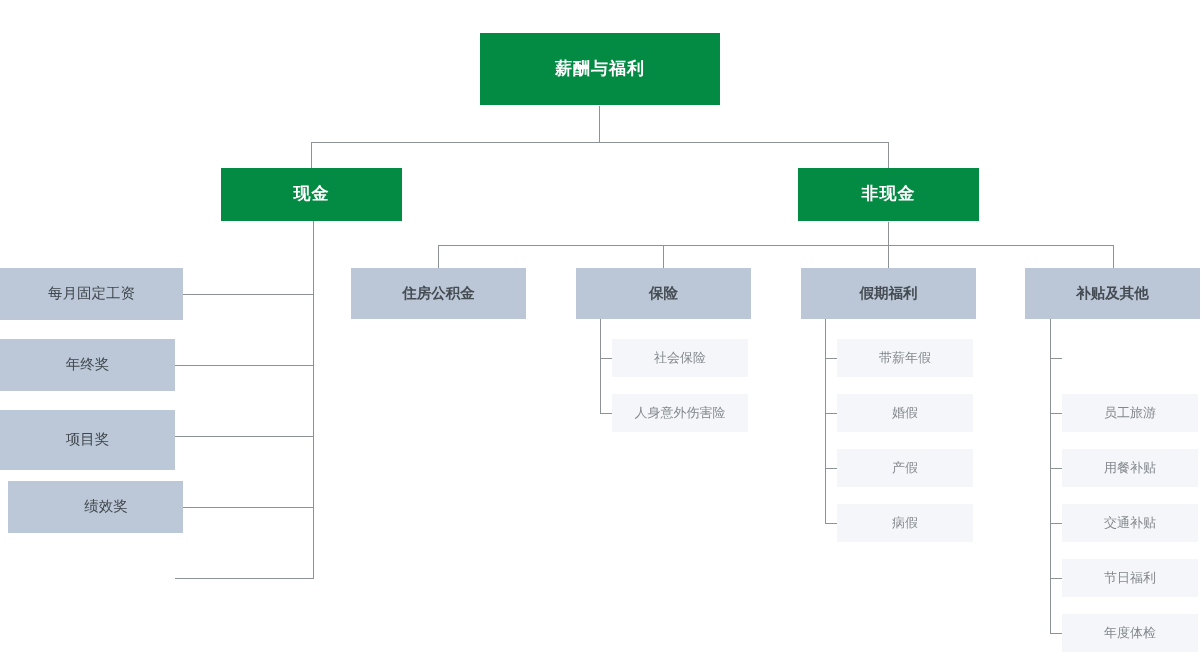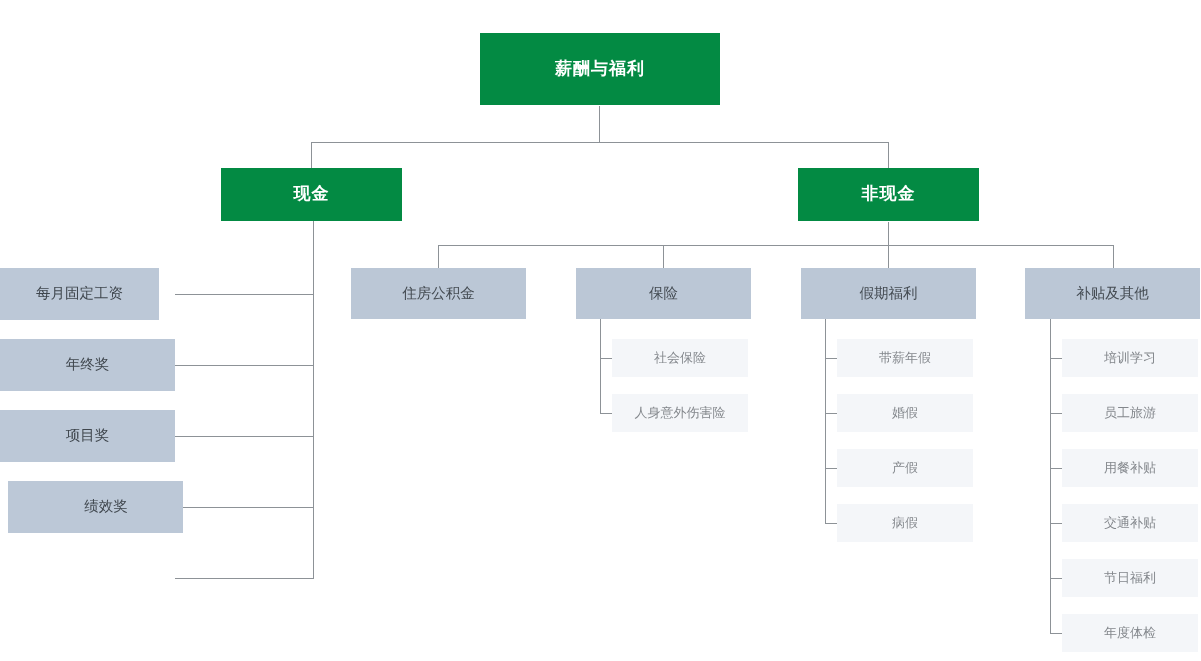--- a/index.html
+++ b/index.html
@@ -46,21 +46,21 @@
     color: #ffffff;
     font-size: 17px;
     font-weight: bold;
     letter-spacing: 1px;
   }
 
   .node.lvl-3 {
     background: #bbc7d6;
     color: #444b52;
     font-size: 14.5px;
-    font-weight: normal;
+    font-weight: bold;
   }
 
   .node.lvl-3-left {
     background: #bcc8d7;
     color: #3f464d;
     font-size: 14.5px;
     font-weight: normal;
   }
 
   .node.lvl-4 {
@@ -126,25 +126,25 @@
   <div class="line h" style="left:1050px; top:523px; width:12px;"></div>
   <div class="line h" style="left:1050px; top:578px; width:12px;"></div>
   <div class="line h" style="left:1050px; top:633px; width:12px;"></div>
 
   <div class="node lvl-root" style="left:480px; top:33px; width:240px; height:72px;">薪酬与福利</div>
 
   <div class="node lvl-2" style="left:221px; top:168px; width:181px; height:53px;">现金</div>
 
   <div class="node lvl-2" style="left:798px; top:168px; width:181px; height:53px;">非现金</div>
 
-  <div class="node lvl-3-left" style="left:0px; top:268px; width:159px; height:52px;">每月固定工资</div>
+  <div class="node lvl-3-left" style="left:0px; top:268px; width:183px; height:52px;">每月固定工资</div>
 
   <div class="node lvl-3-left" style="left:0px; top:339px; width:175px; height:52px;">年终奖</div>
 
-  <div class="node lvl-3-left" style="left:0px; top:410px; width:175px; height:52px;">项目奖</div>
+  <div class="node lvl-3-left" style="left:0px; top:410px; width:175px; height:60px;">项目奖</div>
 
   <div class="node lvl-3-left" style="left:8px; top:481px; width:175px; height:52px;padding-left:21px;">绩效奖</div>
 
 
   <div class="node lvl-3" style="left:351px; top:268px; width:175px; height:51px;">住房公积金</div>
 
   <div class="node lvl-3" style="left:576px; top:268px; width:175px; height:51px;">保险</div>
 
   <div class="node lvl-3" style="left:801px; top:268px; width:175px; height:51px;">假期福利</div>
 
@@ -155,21 +155,20 @@
   <div class="node lvl-4" style="left:612px; top:394px; width:136px; height:38px;">人身意外伤害险</div>
 
   <div class="node lvl-4" style="left:837px; top:339px; width:136px; height:38px;">带薪年假</div>
 
   <div class="node lvl-4" style="left:837px; top:394px; width:136px; height:38px;">婚假</div>
 
   <div class="node lvl-4" style="left:837px; top:449px; width:136px; height:38px;">产假</div>
 
   <div class="node lvl-4" style="left:837px; top:504px; width:136px; height:38px;">病假</div>
 
-  <div class="node lvl-4" style="left:1062px; top:339px; width:136px; height:38px;">培训学习</div>
 
   <div class="node lvl-4" style="left:1062px; top:394px; width:136px; height:38px;">员工旅游</div>
 
   <div class="node lvl-4" style="left:1062px; top:449px; width:136px; height:38px;">用餐补贴</div>
 
   <div class="node lvl-4" style="left:1062px; top:504px; width:136px; height:38px;">交通补贴</div>
 
   <div class="node lvl-4" style="left:1062px; top:559px; width:136px; height:38px;">节日福利</div>
 
   <div class="node lvl-4" style="left:1062px; top:614px; width:136px; height:38px;">年度体检</div>

